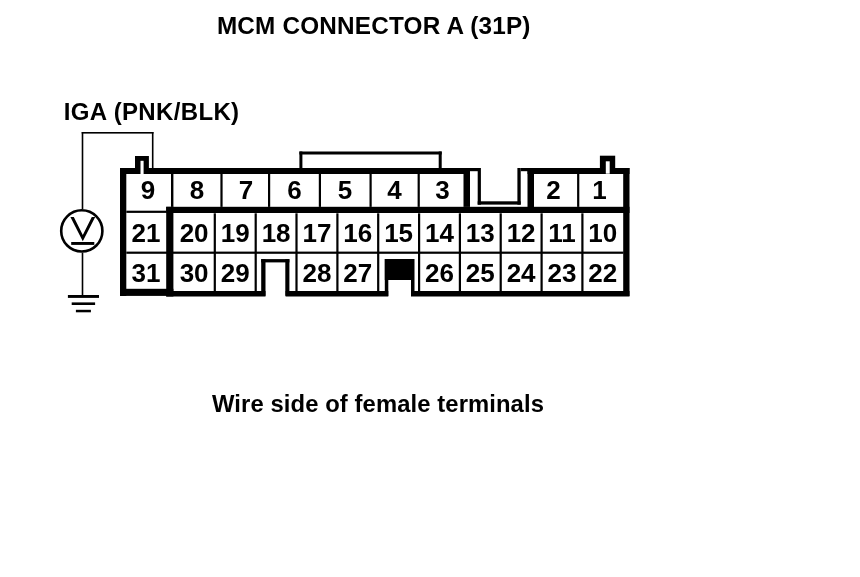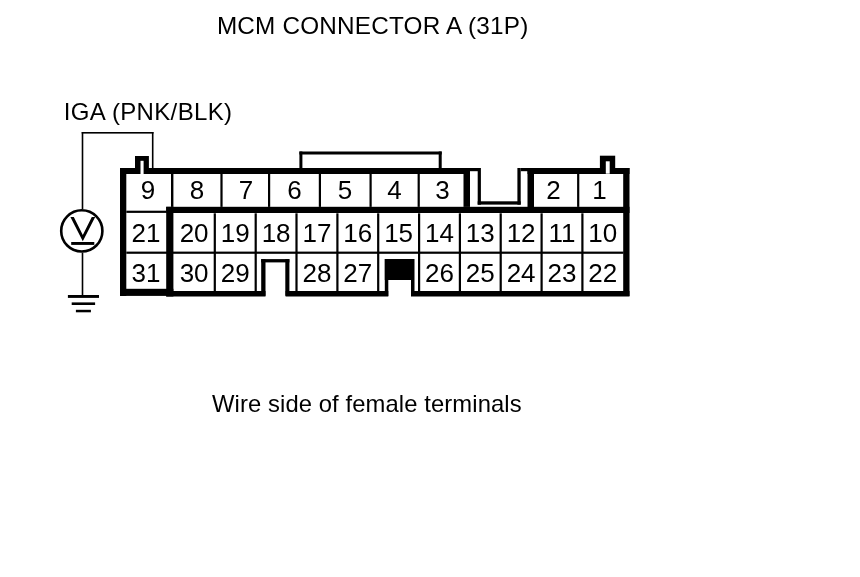--- a/index.html
+++ b/index.html
@@ -1,16 +1,16 @@
 <!DOCTYPE html>
 <html><head>
 <meta charset="utf-8">
 <style>
   html,body{margin:0;padding:0;background:#fff;}
-  #stage{position:relative;width:839px;height:577px;background:#fff;overflow:hidden;}
+  #stage{position:relative;width:839px;height:577px;background:#fff;overflow:hidden;font-weight:bold;}
   svg{position:absolute;left:0;top:0;}
   text{font-family:"Liberation Sans",sans-serif;fill:#000;}
 </style>
 </head>
 <body>
 <div id="stage">
 <svg width="860" height="577" viewBox="0 0 860 577">
   <rect x="0" y="0" width="860" height="577" fill="#fff"></rect>
 
   <text x="216.9" y="33.6" font-size="24.3" letter-spacing="0.2">MCM CONNECTOR A (31P)</text>

